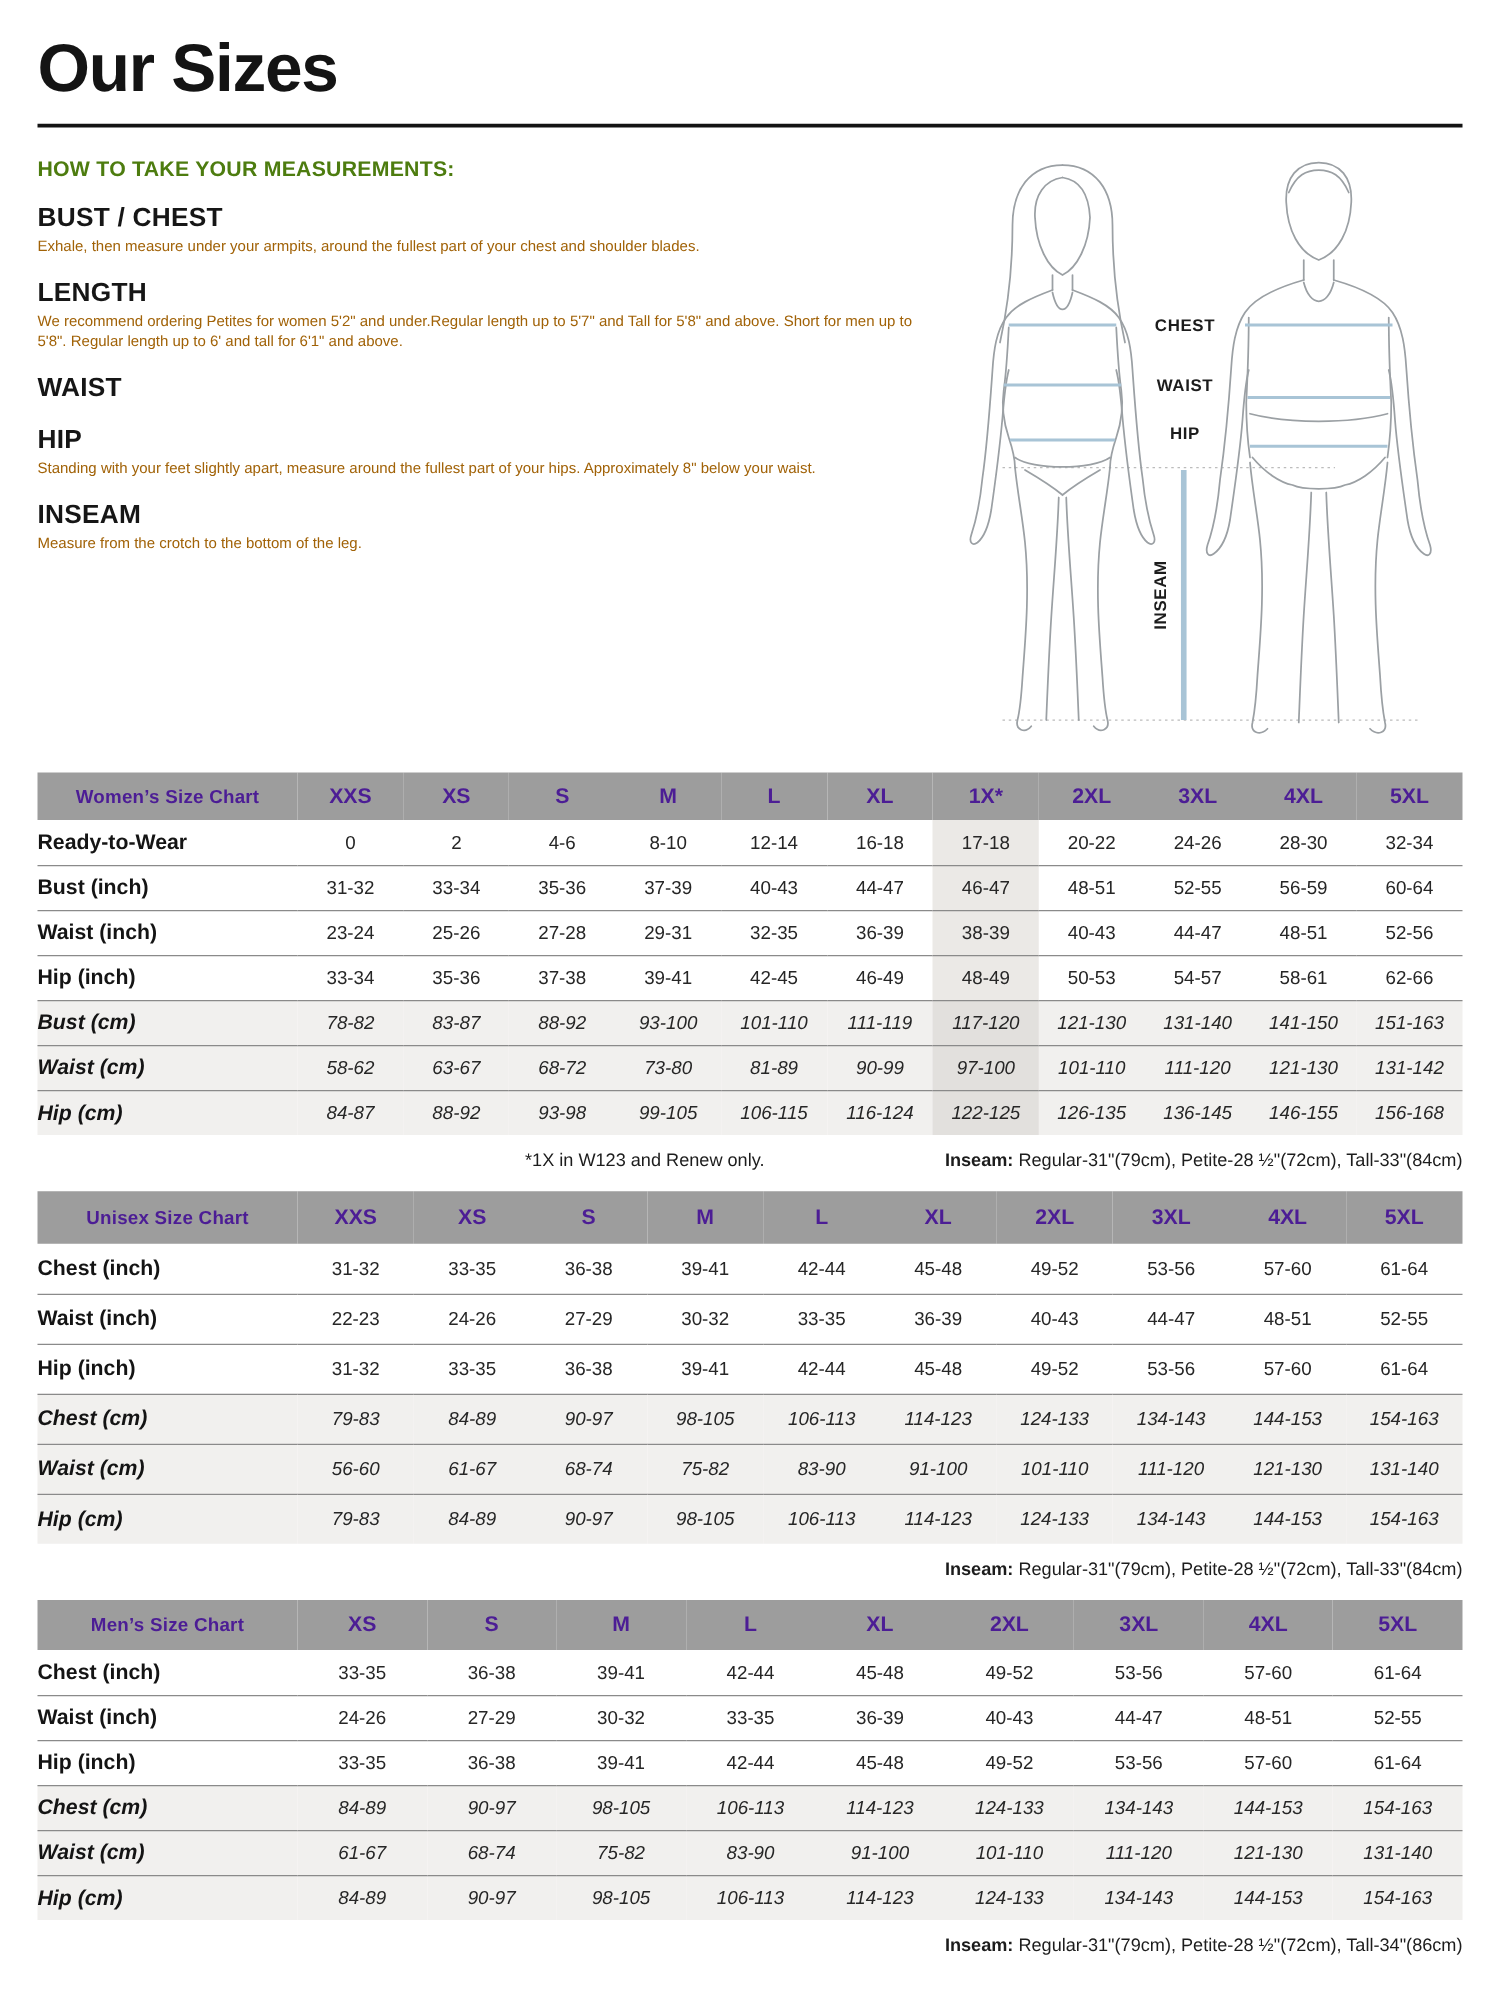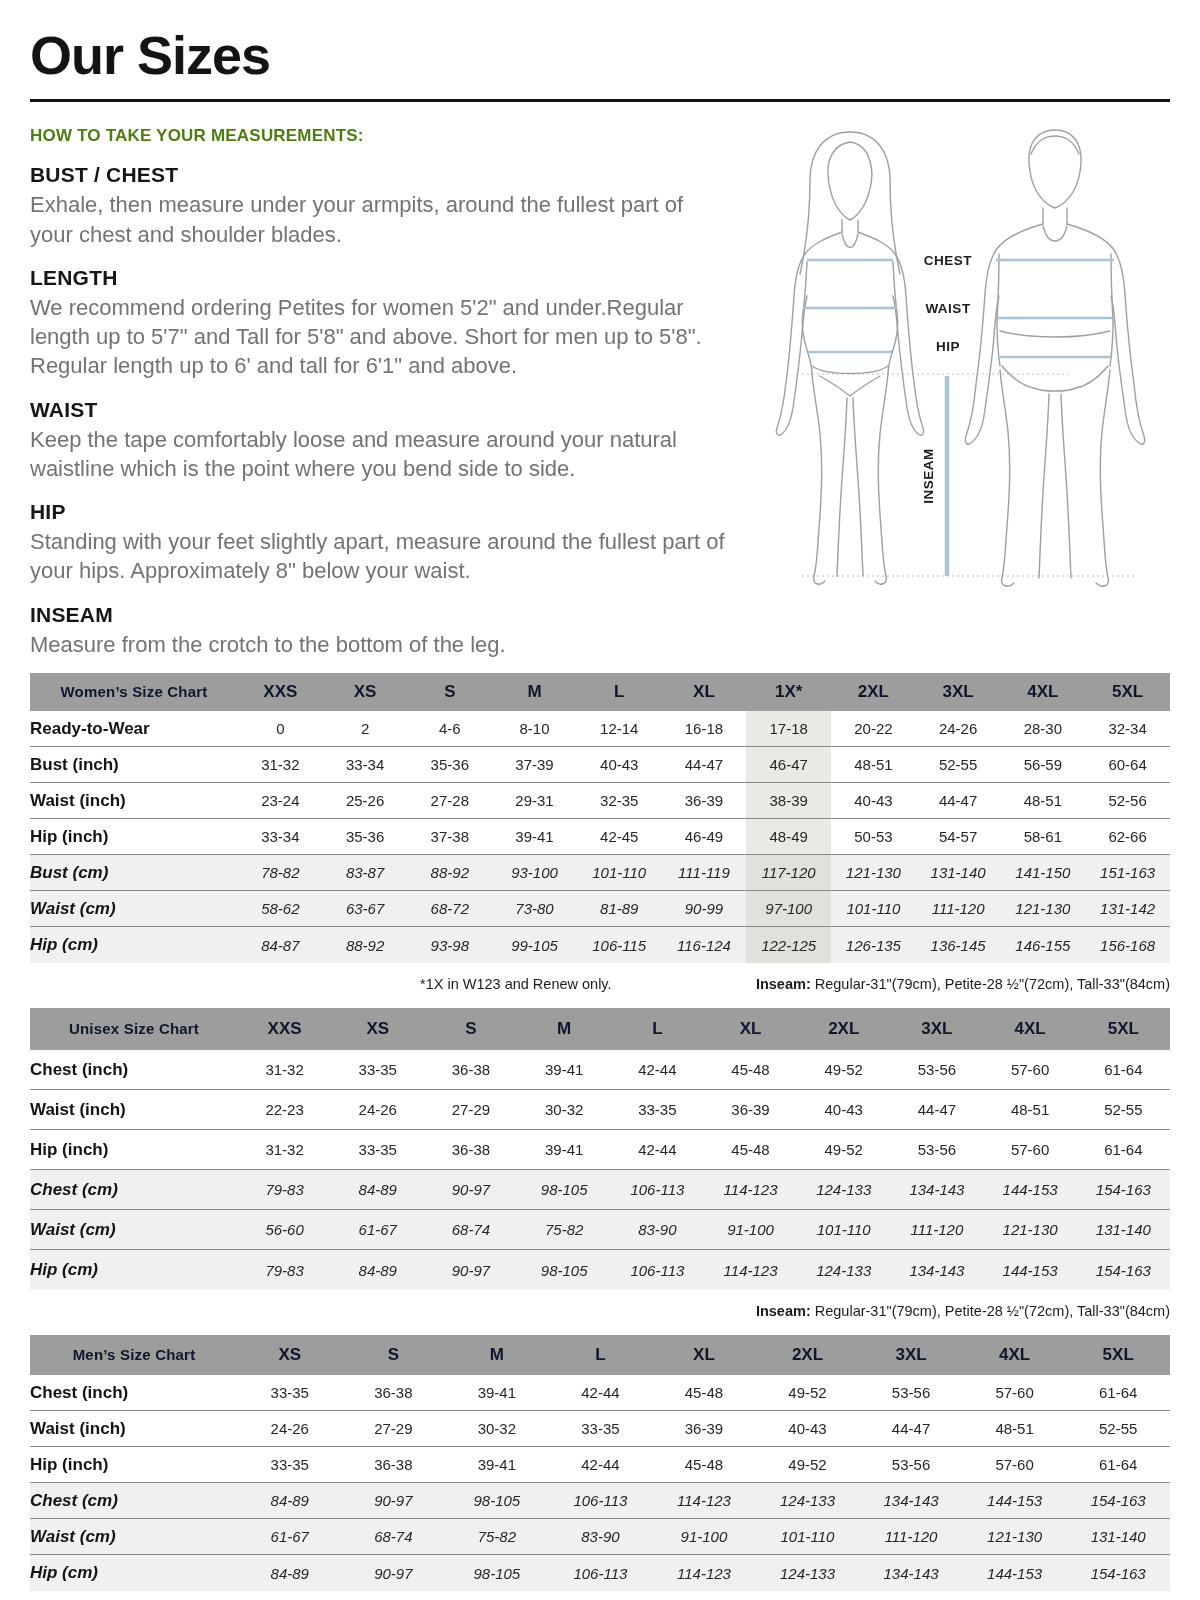--- a/index.html
+++ b/index.html
@@ -14,28 +14,28 @@
   h1.title {
     font-size:54px; font-weight:800; letter-spacing:-1px;
     color:#141414; line-height:1.1; margin-bottom:14px;
   }
   .divider { height:3px; background:#141414; margin-bottom:24px; }
 
   .intro { display:flex; align-items:flex-start; }
   .instructions { width:700px; }
   .instructions h2 { font-size:17px; font-weight:700; color:#4d7c0f; margin-bottom:16px; letter-spacing:.2px; }
   .instructions h3 { font-size:21px; font-weight:700; color:#161616; margin:17px 0 3px 0; letter-spacing:.2px; }
-  .instructions p  { font-size:22px; line-height:1.33; color:#737373; }
+  .instructions p  { font-size:12px; line-height:1.33; color:#a16207; }
 
   .diagram { width:420px; height:478px; margin-left:auto; position:relative; }
   .diagram svg { display:block; }
 
   .size-table { width:1140px; border-collapse:collapse; table-layout:fixed; margin-top:14px; }
   .size-table thead th {
-    background:#9d9d9d; color:#0f172a; font-weight:700; font-size:17px; text-align:center;
+    background:#9d9d9d; color:#4c1d95; font-weight:700; font-size:17px; text-align:center;
   }
   .size-table thead th.tbl-title { font-size:15px; letter-spacing:.2px; }
   .size-table tbody th.row-label {
     text-align:left; padding-right:16px; font-size:17px; font-weight:700; color:#141414;
   }
   .size-table tbody td { text-align:center; font-size:15px; color:#262626; }
   .size-table tbody tr { border-bottom:1px solid #8a8a8a; }
   .size-table tbody tr:last-child { border-bottom:none; }
   .size-table tr.cm-row { background:#f1f0ee;font-style:italic; }
   .size-table td.hl { background:#ebe9e6;text-align:center; }
@@ -63,21 +63,20 @@
     <div class="instructions">
       <h2>HOW TO TAKE YOUR MEASUREMENTS:</h2>
 
       <h3>BUST / CHEST</h3>
       <p>Exhale, then measure under your armpits, around the fullest part of your chest and shoulder blades.</p>
 
       <h3>LENGTH</h3>
       <p>We recommend ordering Petites for women 5'2" and under.Regular length up to 5'7" and Tall for 5'8" and above. Short for men up to 5'8". Regular length up to 6' and tall for 6'1" and above.</p>
 
       <h3>WAIST</h3>
-      <p>Keep the tape comfortably loose and measure around your natural waistline which is the point where you bend side to side.</p>
 
       <h3>HIP</h3>
       <p>Standing with your feet slightly apart, measure around the fullest part of your hips. Approximately 8" below your waist.</p>
 
       <h3>INSEAM</h3>
       <p>Measure from the crotch to the bottom of the leg.</p>
     </div>
 
     <div class="diagram">
       <svg width="420" height="478" viewBox="0 0 420 478">

